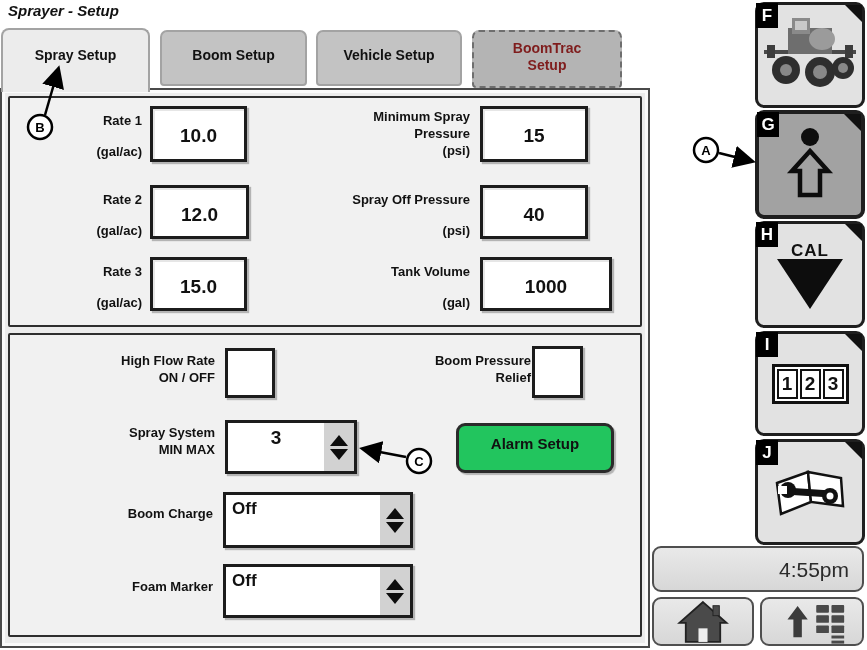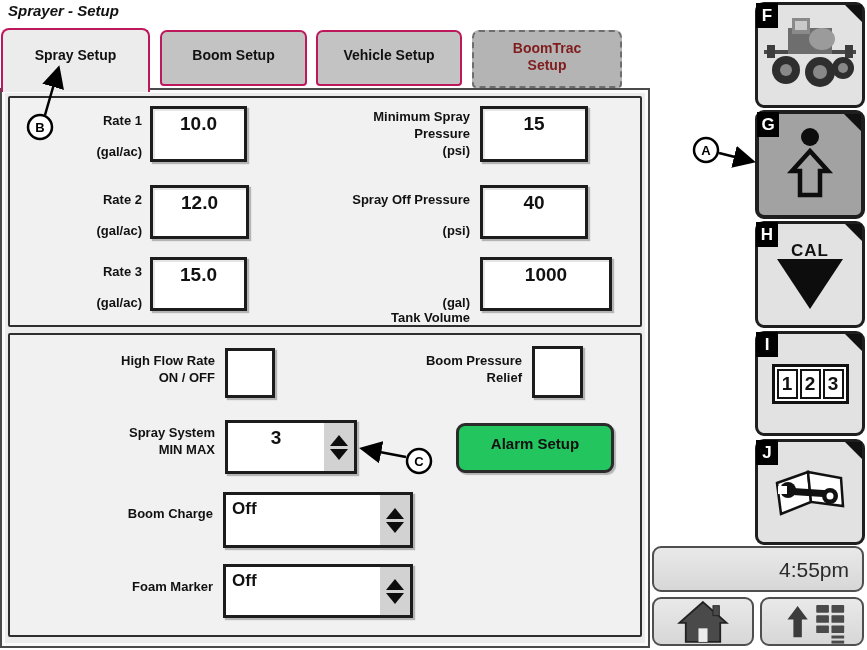--- a/index.html
+++ b/index.html
@@ -5,38 +5,38 @@
   * { margin:0; padding:0; box-sizing:border-box; }
   html,body { width:867px; height:650px; background:#ffffff; overflow:hidden;
               font-family:"Liberation Sans", sans-serif; color:#111; }
   .abs { position:absolute; }
 
   
   #title { left:8px; top:2px; font-size:15px; font-weight:bold; font-style:italic; }
 
   
   .tab { position:absolute; top:30px; height:56px; background:#c3c3c3;
-         border:2px solid #be185d; border-radius:7px 7px 4px 4px;
+         border:2px solid #a3a3a3; border-radius:7px 7px 4px 4px;
          font-size:14px; font-weight:bold; text-align:center; padding-top:15px; }
   .tab.active { top:28px; height:64px; background:#ececec; border-bottom:none;
                 border-radius:8px 8px 0 0; z-index:4; padding-top:17px; }
   .tab.disabled { background:#b4b4b4; border:2px dashed #6e6e6e; color:#7f1d1d;
                   padding-top:8px; line-height:17px; }
 
   
   #panel { left:0; top:88px; width:650px; height:560px; background:#ececec;
            border:2px solid #4a4a4a; box-shadow: inset 0 0 0 3px #fafafa; z-index:1; }
   .section { position:absolute; background:#f1f1f1; border:2px solid #2e2e2e; border-radius:2px; z-index:2; }
   #sec-top    { left:8px; top:96px;  width:634px; height:231px; }
   #sec-bottom { left:8px; top:333px; width:634px; height:304px; }
 
   .lbl  { position:absolute; font-size:13px; font-weight:bold; text-align:right; line-height:17px; z-index:3; }
   .vbox { position:absolute; background:#fff; border:3px solid #1c1c1c; z-index:3;
           box-shadow: inset 2px 2px 0 #e6e6e6, 2px 2px 1px rgba(0,0,0,0.25);
-          font-size:19px; font-weight:bold; text-align:center; padding-top:4px; }
+          font-size:19px; font-weight:bold; text-align:center; padding-top:16px; }
   .check { position:absolute; background:#fff; border:3px solid #1c1c1c; z-index:3;
            box-shadow: 2px 2px 1px rgba(0,0,0,0.25); }
 
   .combo { position:absolute; border:3px solid #1c1c1c; background:#fff; z-index:3;
            display:flex; box-shadow: 2px 2px 1px rgba(0,0,0,0.25); }
   .combo .val { flex:1; font-size:17px; font-weight:bold; padding:4px 6px; }
   .combo .val.center { text-align:center; font-size:19px; }
   .combo .arrows { width:30px; background:#d2d2d2; display:flex; flex-direction:column;
                    align-items:center; justify-content:center; gap:3px; }
   .tri-up   { width:0; height:0; border-left:9px solid transparent; border-right:9px solid transparent;
@@ -112,33 +112,33 @@
   <div>Minimum Spray</div>
   <div>Pressure</div>
   <div>(psi)</div>
 </div>
 <div class="vbox" style="left:480px; top:106px; width:108px; height:56px;">15</div>
 
 <div class="lbl" style="left:300px; width:170px; top:191px;">Spray Off Pressure</div>
 <div class="lbl" style="left:300px; width:170px; top:222px;">(psi)</div>
 <div class="vbox" style="left:480px; top:185px; width:108px; height:54px;">40</div>
 
-<div class="lbl" style="left:300px; width:170px; top:263px;margin-top:46px;">Tank Volume</div>
+<div class="lbl" style="left:300px; width:170px; top:263px;">Tank Volume</div>
 <div class="lbl" style="left:300px; width:170px; top:294px;">(gal)</div>
 <div class="vbox" style="left:480px; top:257px; width:132px; height:54px;">1000</div>
 
 <div id="sec-bottom" class="section"></div>
 
 <div class="lbl" style="left:60px; width:155px; top:352px;">
   <div>High Flow Rate</div>
   <div>ON / OFF</div>
 </div>
 <div class="check" style="left:225px; top:348px; width:50px; height:50px;"></div>
 
-<div class="lbl" style="left:365px; width:157px; top:352px;">
+<div class="lbl" style="left:374px; width:157px; top:352px;">
   <div>Boom Pressure</div>
   <div>Relief</div>
 </div>
 <div class="check" style="left:532px; top:346px; width:51px; height:52px;"></div>
 
 <div class="lbl" style="left:60px; width:155px; top:424px;">
   <div>Spray System</div>
   <div>MIN MAX</div>
 </div>
 <div class="combo" style="left:225px; top:420px; width:132px; height:54px;">

